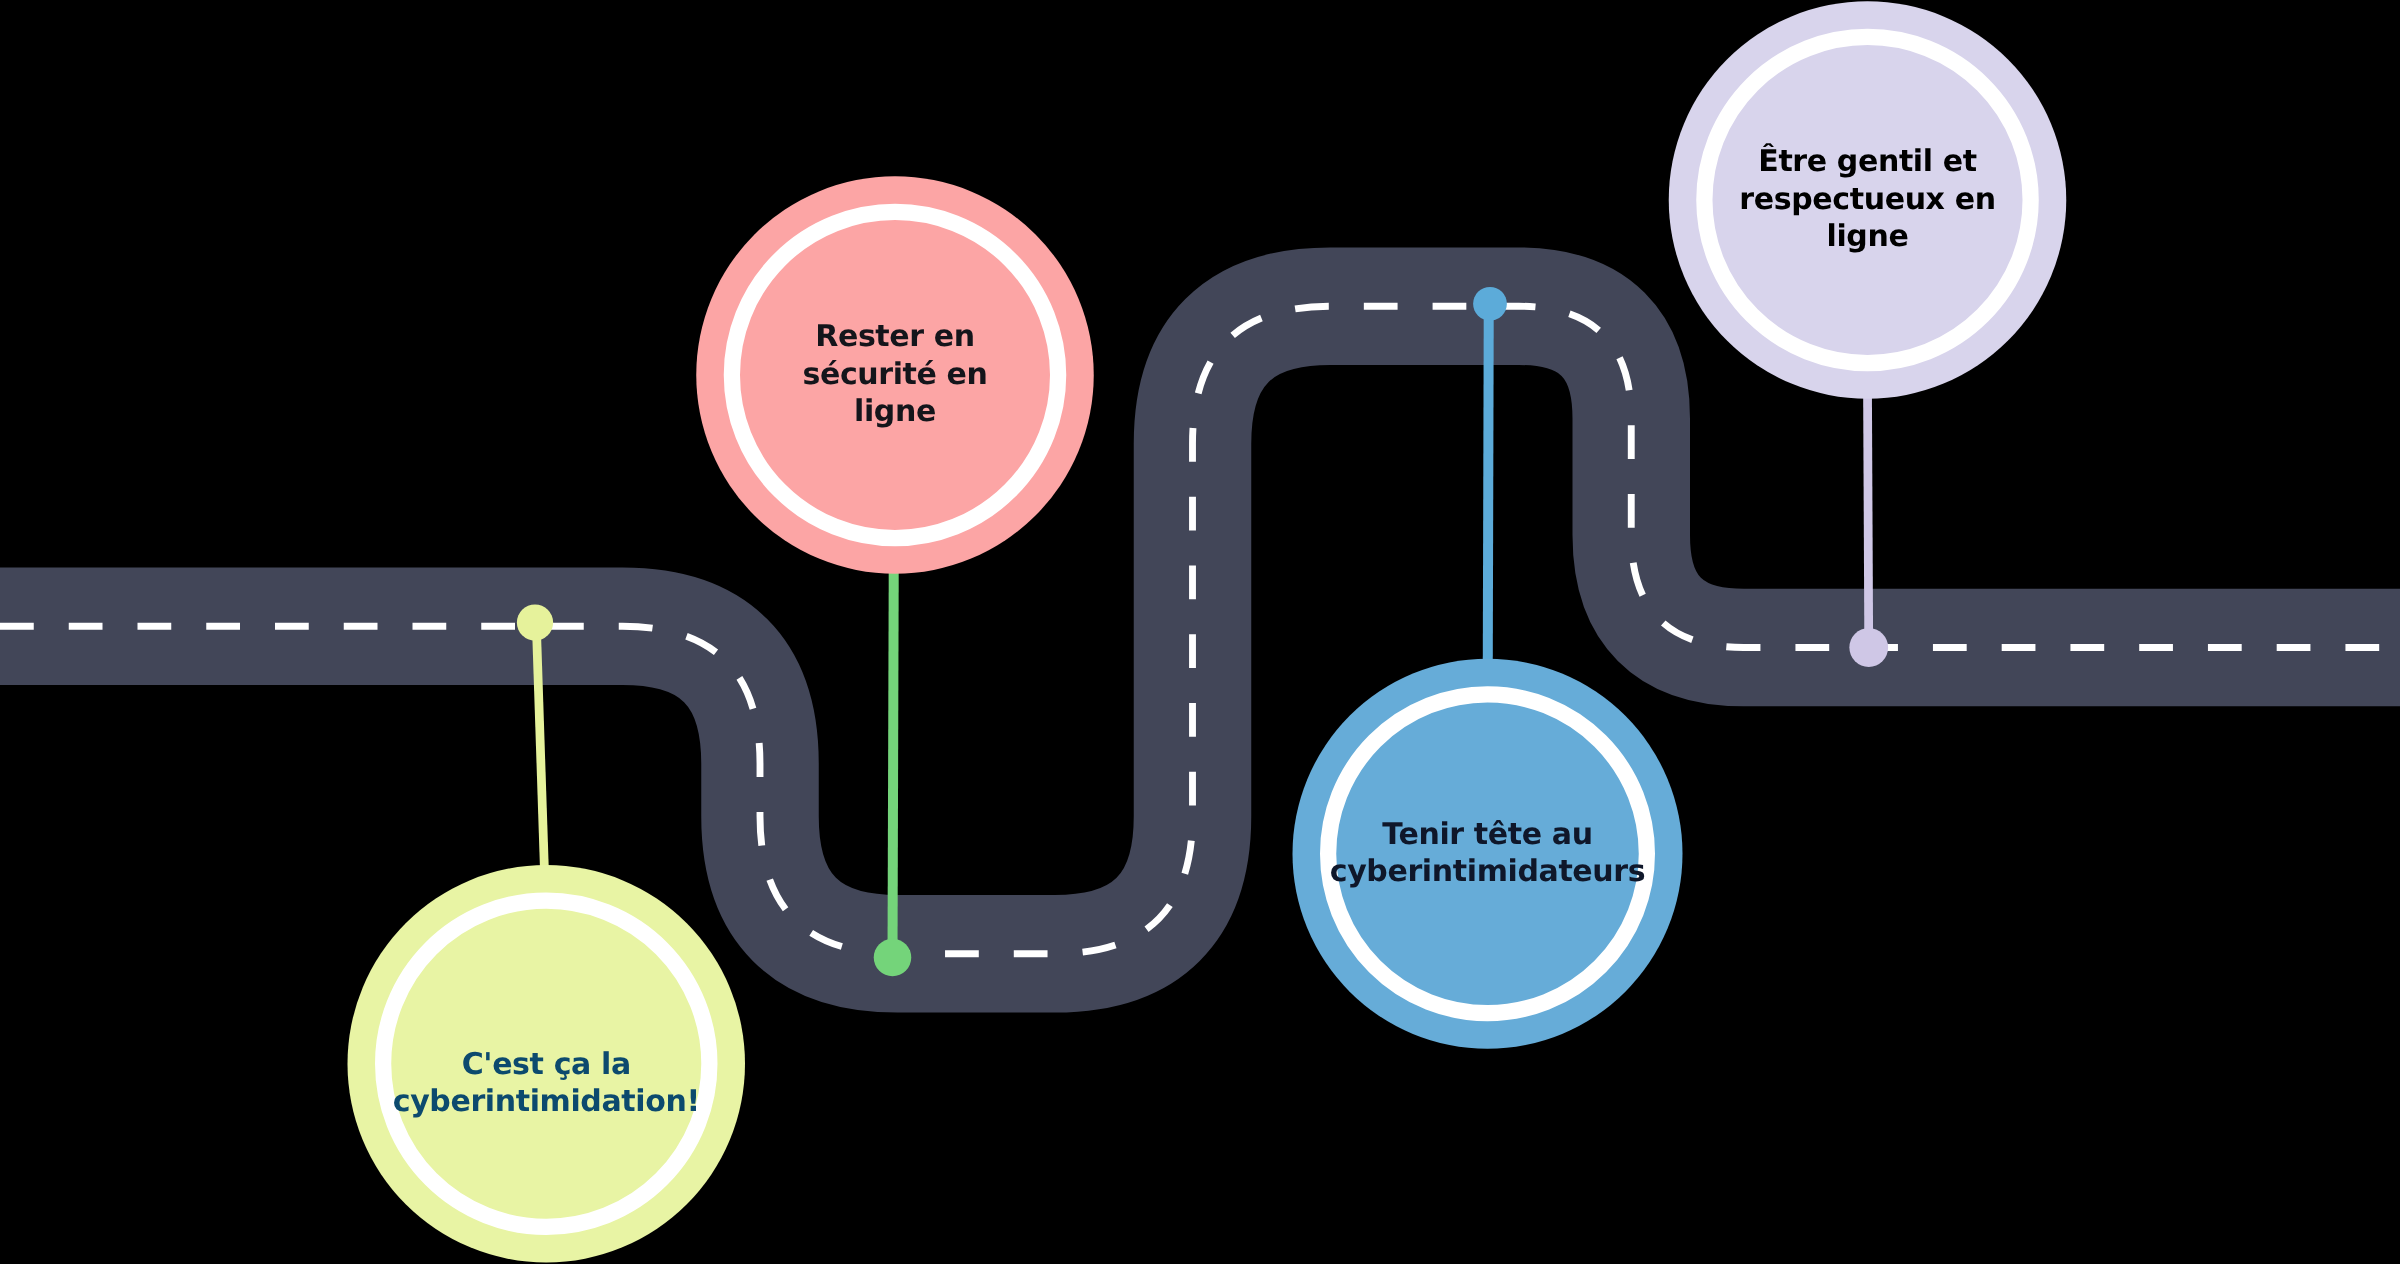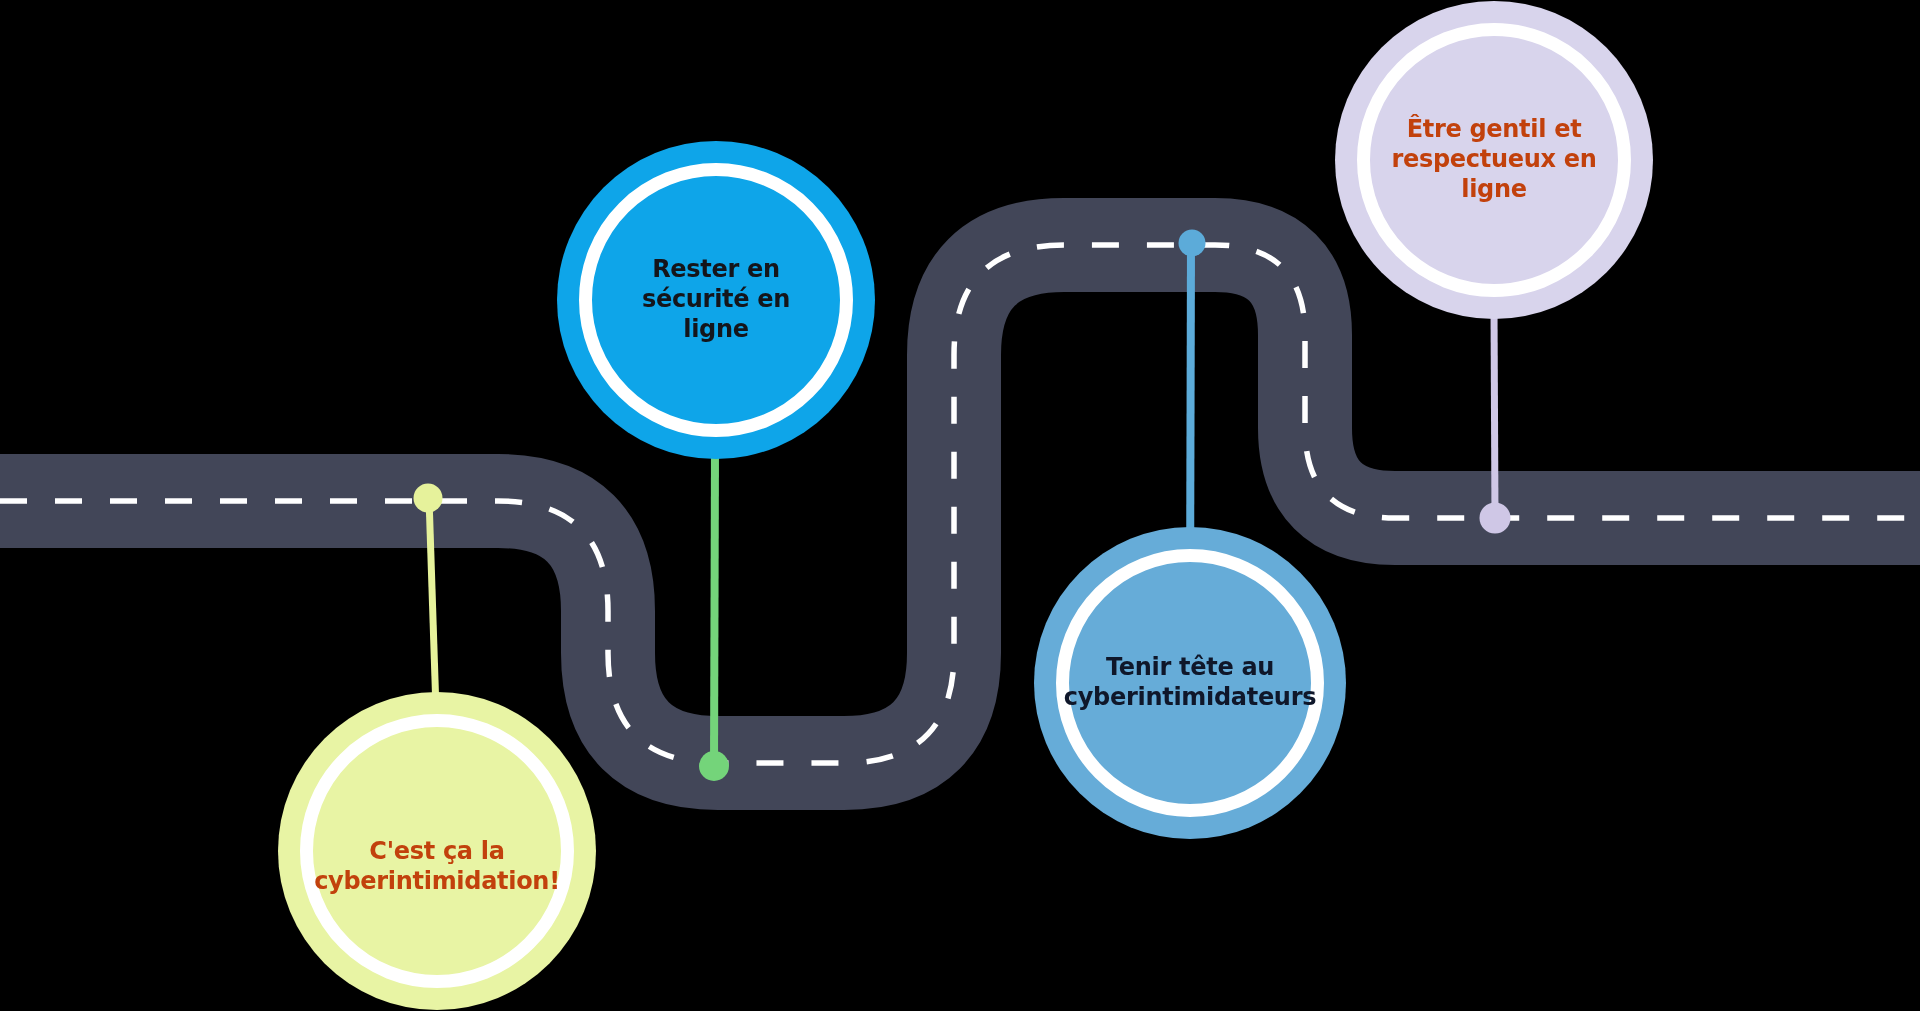--- a/index.html
+++ b/index.html
@@ -65,34 +65,34 @@
     <line x1="1191" y1="243" x2="1190" y2="610" stroke-width="8" stroke="#5cabd9"></line>
     <line x1="1494" y1="310" x2="1495" y2="518" stroke-width="7" stroke="#cfc7e6"></line>
 
     <circle cx="428" cy="498" r="14.5" fill="#e6f29b"></circle>
     <circle cx="714" cy="766" r="15" fill="#74d47a"></circle>
     <circle cx="1192" cy="243" r="13.5" fill="#5cabd9"></circle>
     <circle cx="1495" cy="518" r="15.5" fill="#cfc7e6"></circle>
   </svg>
 
   <div class="milestone m1" style="background-color: rgb(232, 244, 164);">
-    <div class="label" style="color: #c2410c; margin-top: 32px;">C'est ça la
+    <div class="label" style="color: #0c4a6e; margin-top: 32px;">C'est ça la
 cyberintimidation!</div>
   </div>
 
-  <div class="milestone m2" style="background-color: #0ea5e9;">
+  <div class="milestone m2" style="background-color: #fca5a5;">
     <div class="label" style="color: rgb(20, 21, 27);">Rester en
 sécurité en
 ligne</div>
   </div>
 
   <div class="milestone m3" style="background-color: rgb(102, 172, 216);">
     <div class="label" style="color: #0f172a;">Tenir tête au
 cyberintimidateurs</div>
   </div>
 
   <div class="milestone m4" style="background-color: rgb(216, 212, 236);">
-    <div class="label" style="color: #c2410c;">Être gentil et
+    <div class="label" style="color: #000000;">Être gentil et
 respectueux en
 ligne</div>
   </div>
 
 </div>
 
 </body></html>

